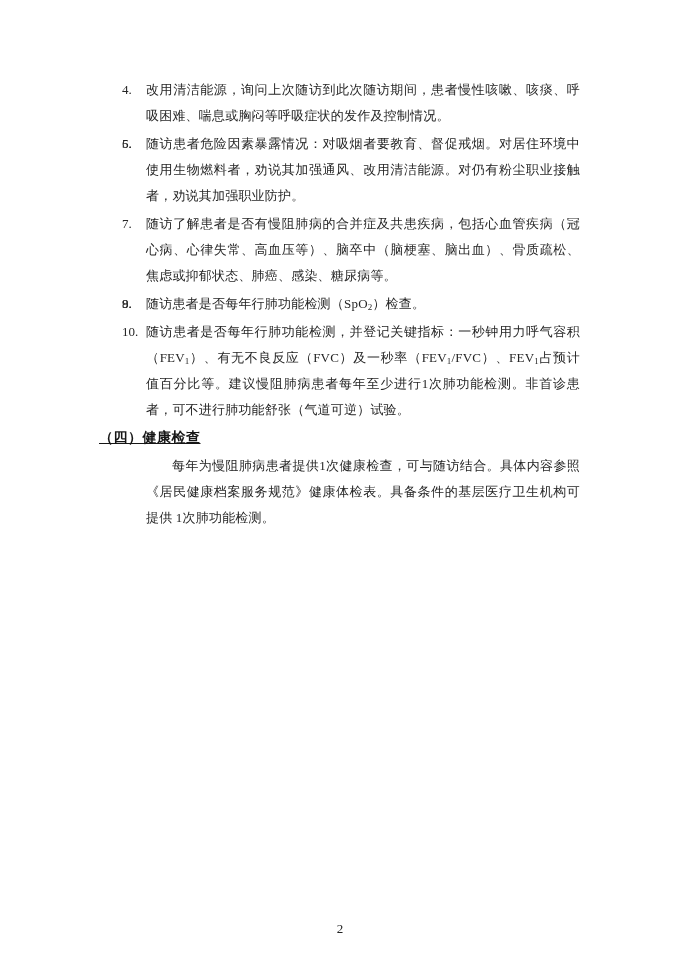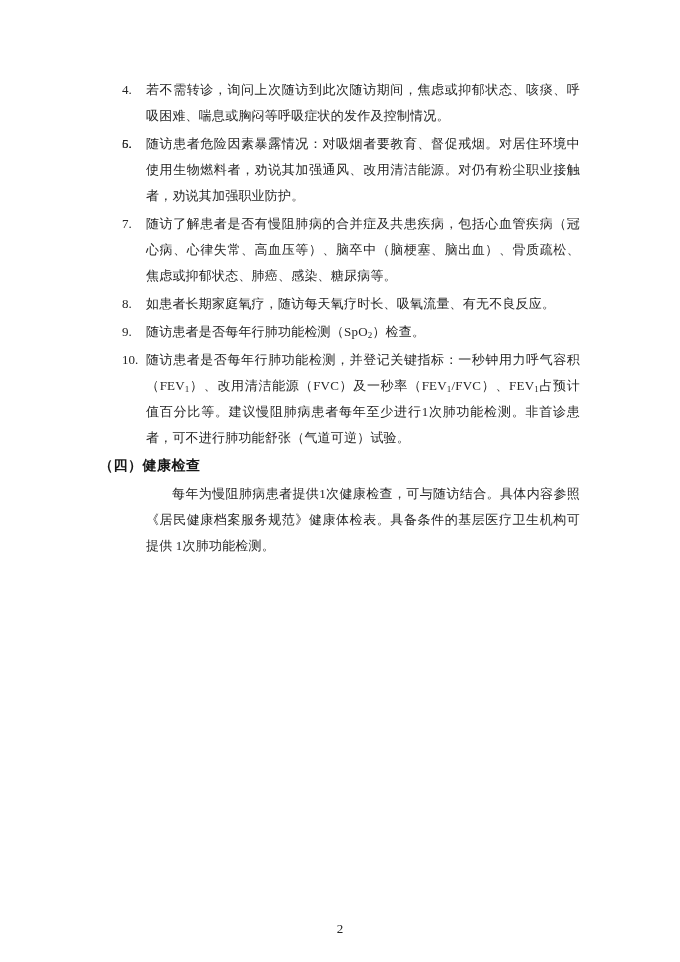--- a/index.html
+++ b/index.html
@@ -54,20 +54,21 @@
     line-height: 0;
     vertical-align: -2px;
   }
   .section-heading {
     margin: 2px 0 0 99px;
     font-size: 14px;
     font-weight: bold;
     color: #161616;
     line-height: 26px;
     letter-spacing: 0.5px;
+    text-decoration: underline;
   }
   .section-paragraph {
     box-sizing: border-box;
     margin: 2px 0 12px 146px;
     width: 434px;
     font-size: 13px;
     letter-spacing: 0.2px;
     line-height: 26px;
     text-align: justify;
     text-justify: inter-character;
@@ -82,25 +83,25 @@
     font-size: 13px;
     color: #222222;
   }
 </style>
 </head>
 <body style="color: rgb(38, 38, 38);">
 
 <div class="page" style="background: rgb(255, 255, 255);">
   <div class="content">
     <ol class="follow-list">
-        <li><span class="marker">4.</span><span><span>若不需转诊，询问上次随访到此次随访期间，焦虑或抑郁状态、咳痰、呼吸困难、喘息或胸闷等呼吸症状的发作及控制情况。</span></span></li>
+        <li><span class="marker">4.</span><span><span>改用清洁能源，询问上次随访到此次随访期间，患者慢性咳嗽、咳痰、呼吸困难、喘息或胸闷等呼吸症状的发作及控制情况。</span></span></li>
         <li><span class="marker">5.</span></li>
         <li><span class="marker">6.</span><span><span>随访患者危险因素暴露情况：对吸烟者要教育、督促戒烟。对居住环境中使用生物燃料者，劝说其加强通风、改用清洁能源。对仍有粉尘职业接触者，劝说其加强职业防护。</span></span></li>
         <li><span class="marker">7.</span><span><span>随访了解患者是否有慢阻肺病的合并症及共患疾病，包括心血管疾病（冠心病、心律失常、高血压等）、脑卒中（脑梗塞、脑出血）、骨质疏松、焦虑或抑郁状态、肺癌、感染、糖尿病等。</span></span></li>
-        <li><span class="marker">8.</span><span><span>如患者长期家庭氧疗，随访每天氧疗时长、吸氧流量、有无不良反应。</span></span></li>
+        <li><span class="marker">8.</span></li>
         <li><span class="marker">9.</span><span><span>随访患者是否每年行肺功能检测（SpO</span><sub>2</sub><span>）检查。</span></span></li>
-        <li><span class="marker">10.</span><span><span>随访患者是否每年行肺功能检测，并登记关键指标：一秒钟用力呼气容积（FEV</span><sub>1</sub><span>）、改用清洁能源（FVC）及一秒率（FEV</span><sub>1</sub><span>/FVC）、FEV</span><sub>1</sub><span>占预计值百分比等。建议慢阻肺病患者每年至少进行1次肺功能检测。非首诊患者，可不进行肺功能舒张（气道可逆）试验。</span></span></li>
+        <li><span class="marker">10.</span><span><span>随访患者是否每年行肺功能检测，并登记关键指标：一秒钟用力呼气容积（FEV</span><sub>1</sub><span>）、有无不良反应（FVC）及一秒率（FEV</span><sub>1</sub><span>/FVC）、FEV</span><sub>1</sub><span>占预计值百分比等。建议慢阻肺病患者每年至少进行1次肺功能检测。非首诊患者，可不进行肺功能舒张（气道可逆）试验。</span></span></li>
       </ol>
     <h3 class="section-heading" style="color: rgb(22, 22, 22);">（四）健康检查</h3>
     <p class="section-paragraph">每年为慢阻肺病患者提供1次健康检查，可与随访结合。具体内容参照《居民健康档案服务规范》健康体检表。具备条件的基层医疗卫生机构可提供 1次肺功能检测。</p>
   </div>
   <div class="page-number">2</div>
 </div>
 
 </body></html>

